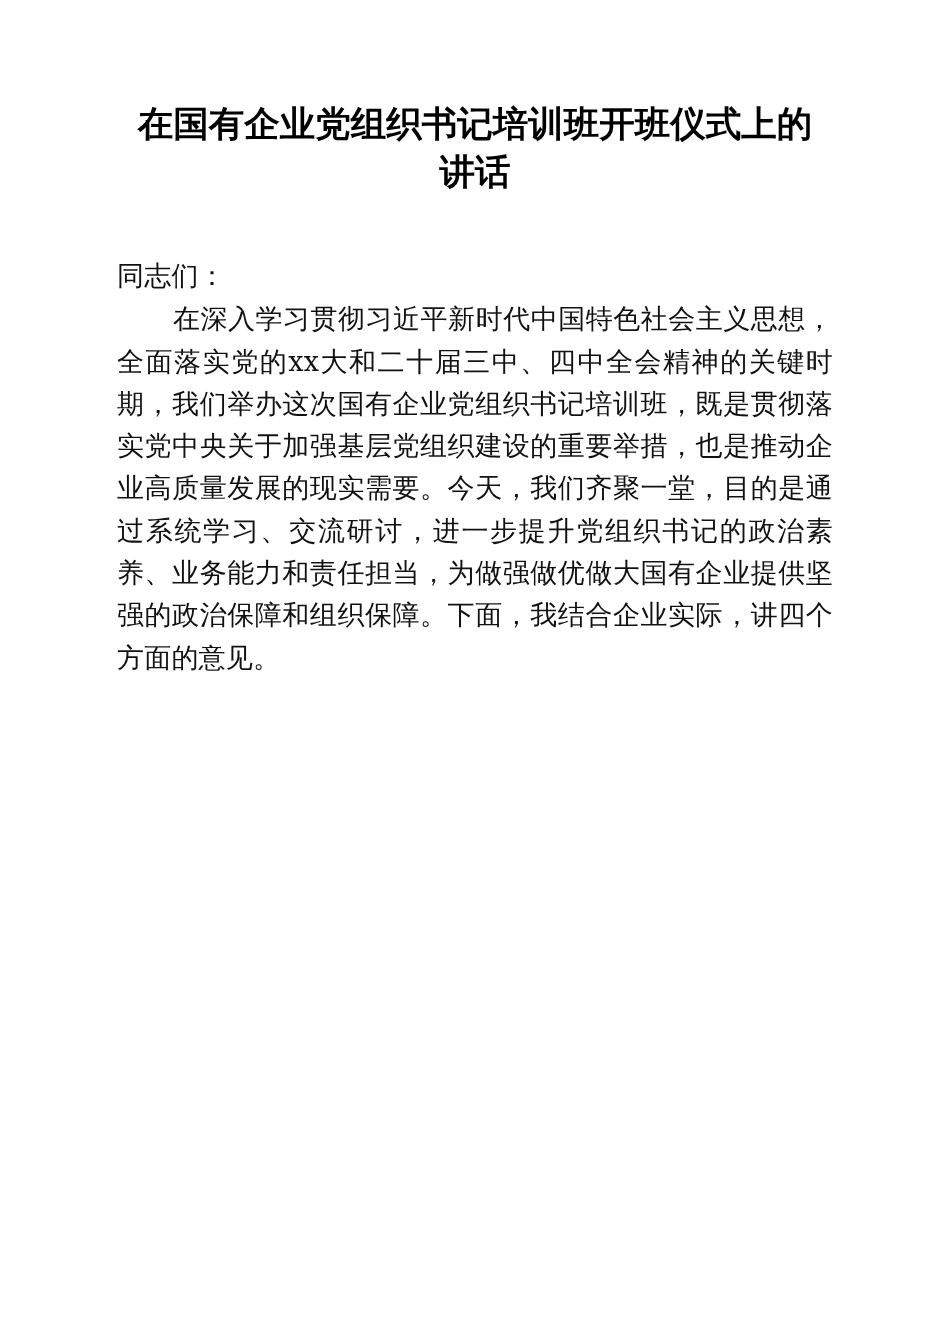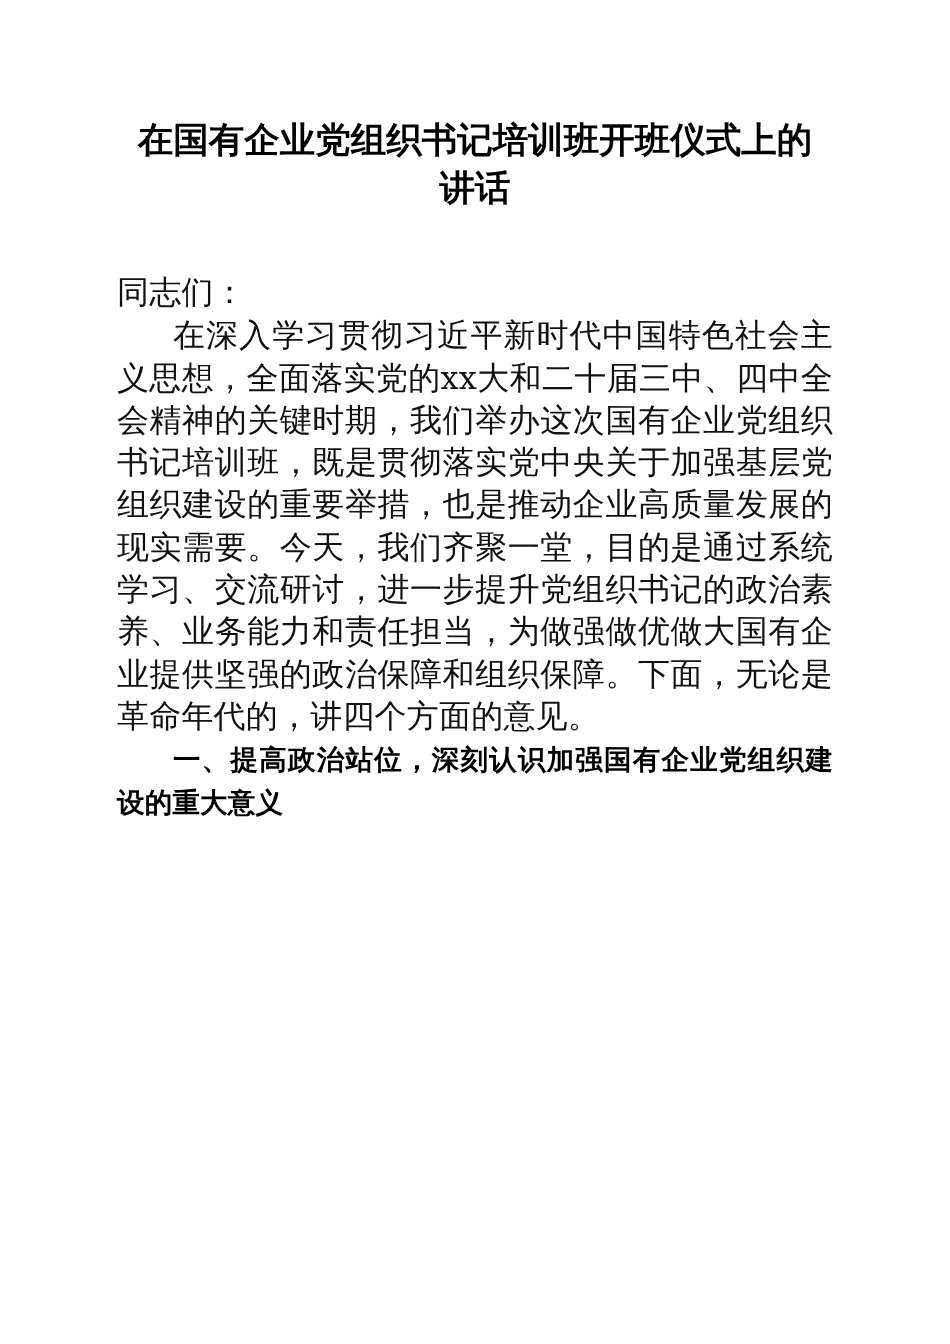--- a/index.html
+++ b/index.html
@@ -29,38 +29,38 @@
 
   .doc-body {
     position: absolute;
     left: 117px;
     top: 0;
     width: 716px;
   }
 
   
   .doc-title {
-    margin: 16px;
+    margin: 0;
     padding-top: 100px;
     font-family: "Liberation Serif", "DejaVu Serif", serif;
     font-weight: 700;
     font-size: 35.5px;
     line-height: 48px;
     text-align: center;
     letter-spacing: 0px;
     color: #000000;
     width: 700px;
     margin-left: 8px;
   }
 
   
   .para {
     margin: 0;
     font-family: "DejaVu Serif", "Liberation Serif", serif;
-    font-size: 32px;
+    font-size: 27px;
     line-height: 42.3px;
     text-align: justify;
     text-justify: inter-ideograph;
     text-align-last: left;
     color: #111111;
     letter-spacing: 0.2px;
     font-weight: 400;
   }
 
   .para.salutation {
@@ -95,20 +95,19 @@
 </head>
 <body>
 
 <div class="page">
   <div class="doc-body">
 
     <h1 class="doc-title">在国有企业党组织书记培训班开班仪式上的讲话</h1>
 
     <p class="para salutation">同志们：</p>
 
-    <p class="para indent gap-top">在深入学习贯彻习近平新时代中国特色社会主义思想，全面落实党的xx大和二十届三中、四中全会精神的关键时期，我们举办这次国有企业党组织书记培训班，既是贯彻落实党中央关于加强基层党组织建设的重要举措，也是推动企业高质量发展的现实需要。今天，我们齐聚一堂，目的是通过系统学习、交流研讨，进一步提升党组织书记的政治素养、业务能力和责任担当，为做强做优做大国有企业提供坚强的政治保障和组织保障。下面，无论是革命年代的，讲四个方面的意见。</p>
+    <p class="para indent gap-top">在深入学习贯彻习近平新时代中国特色社会主义思想，全面落实党的xx大和二十届三中、四中全会精神的关键时期，我们举办这次国有企业党组织书记培训班，既是贯彻落实党中央关于加强基层党组织建设的重要举措，也是推动企业高质量发展的现实需要。今天，我们齐聚一堂，目的是通过系统学习、交流研讨，进一步提升党组织书记的政治素养、业务能力和责任担当，为做强做优做大国有企业提供坚强的政治保障和组织保障。下面，我结合企业实际，讲四个方面的意见。</p>
 
-    <h2 class="section-heading">一、提高政治站位，深刻认识加强国有企业党组织建设的重大意义</h2>
 
 
 
   </div>
 </div>
 
 </body></html>

